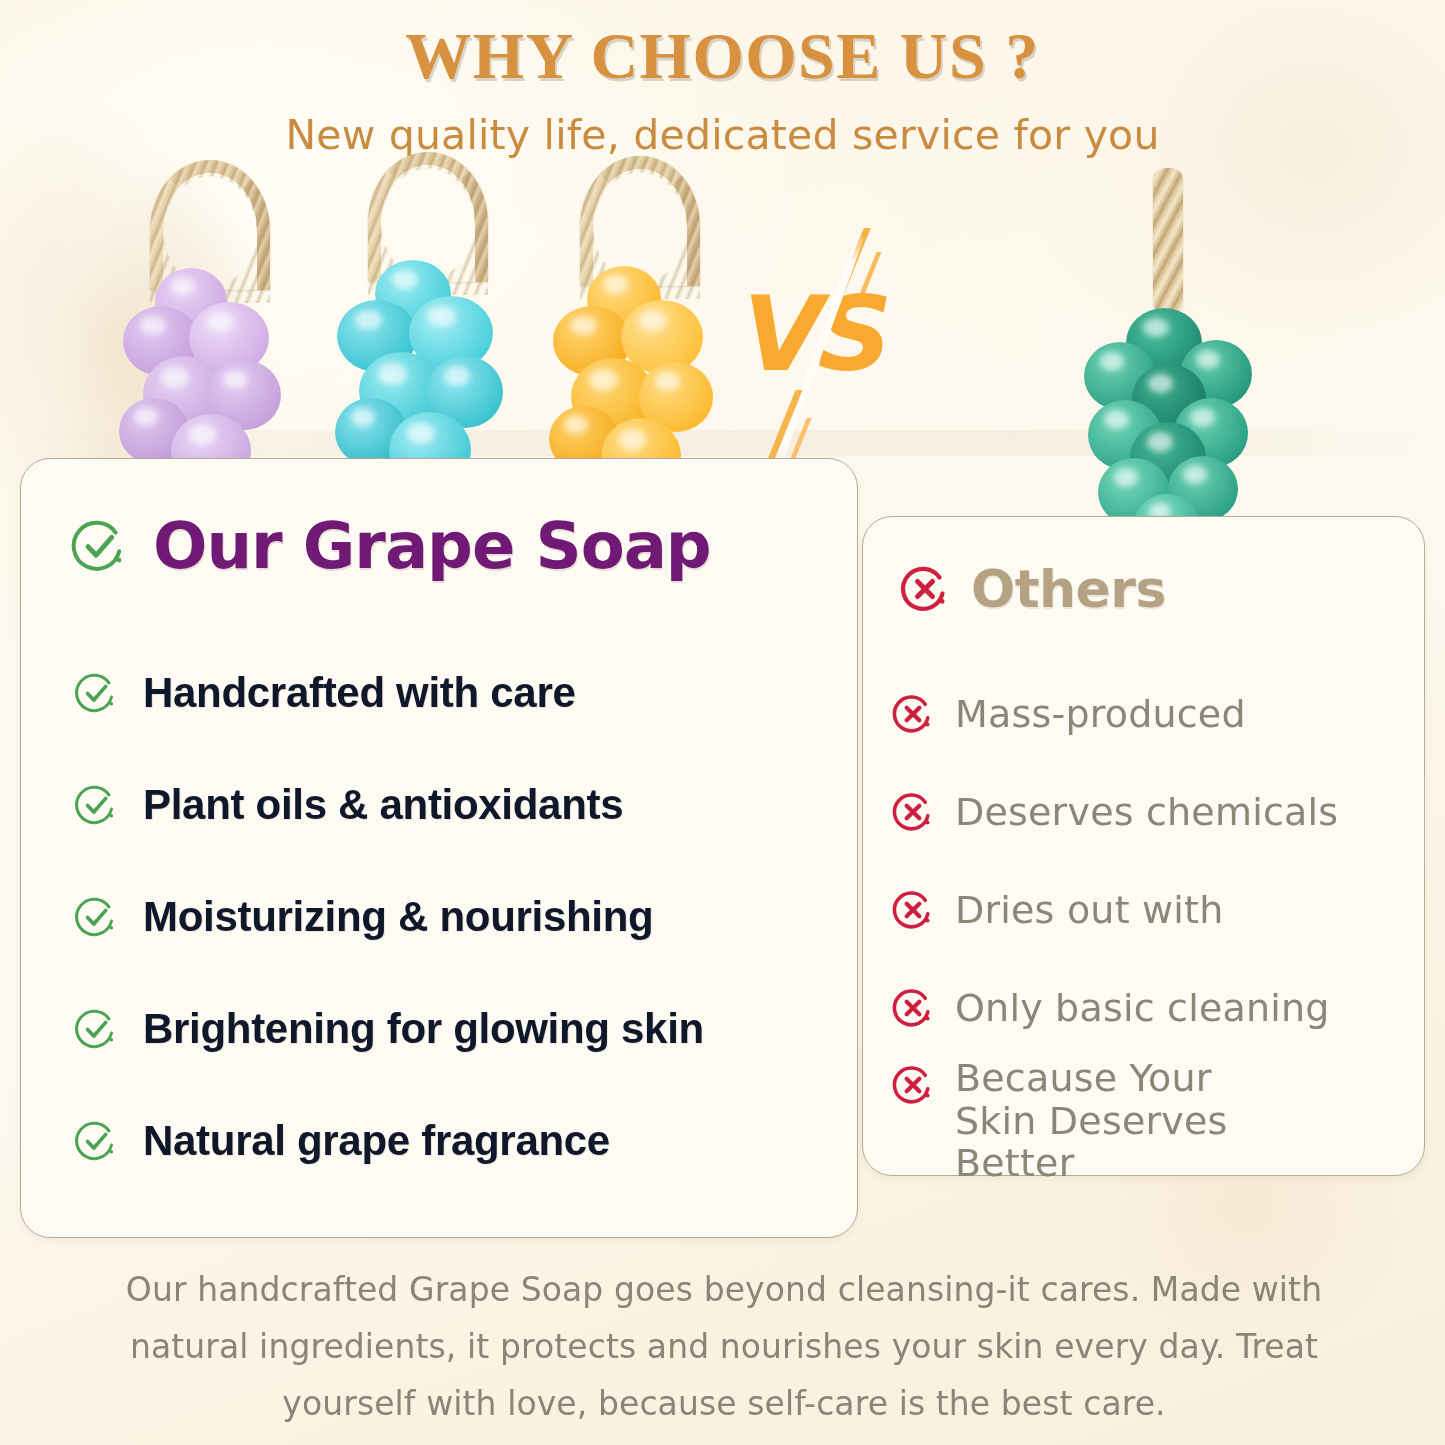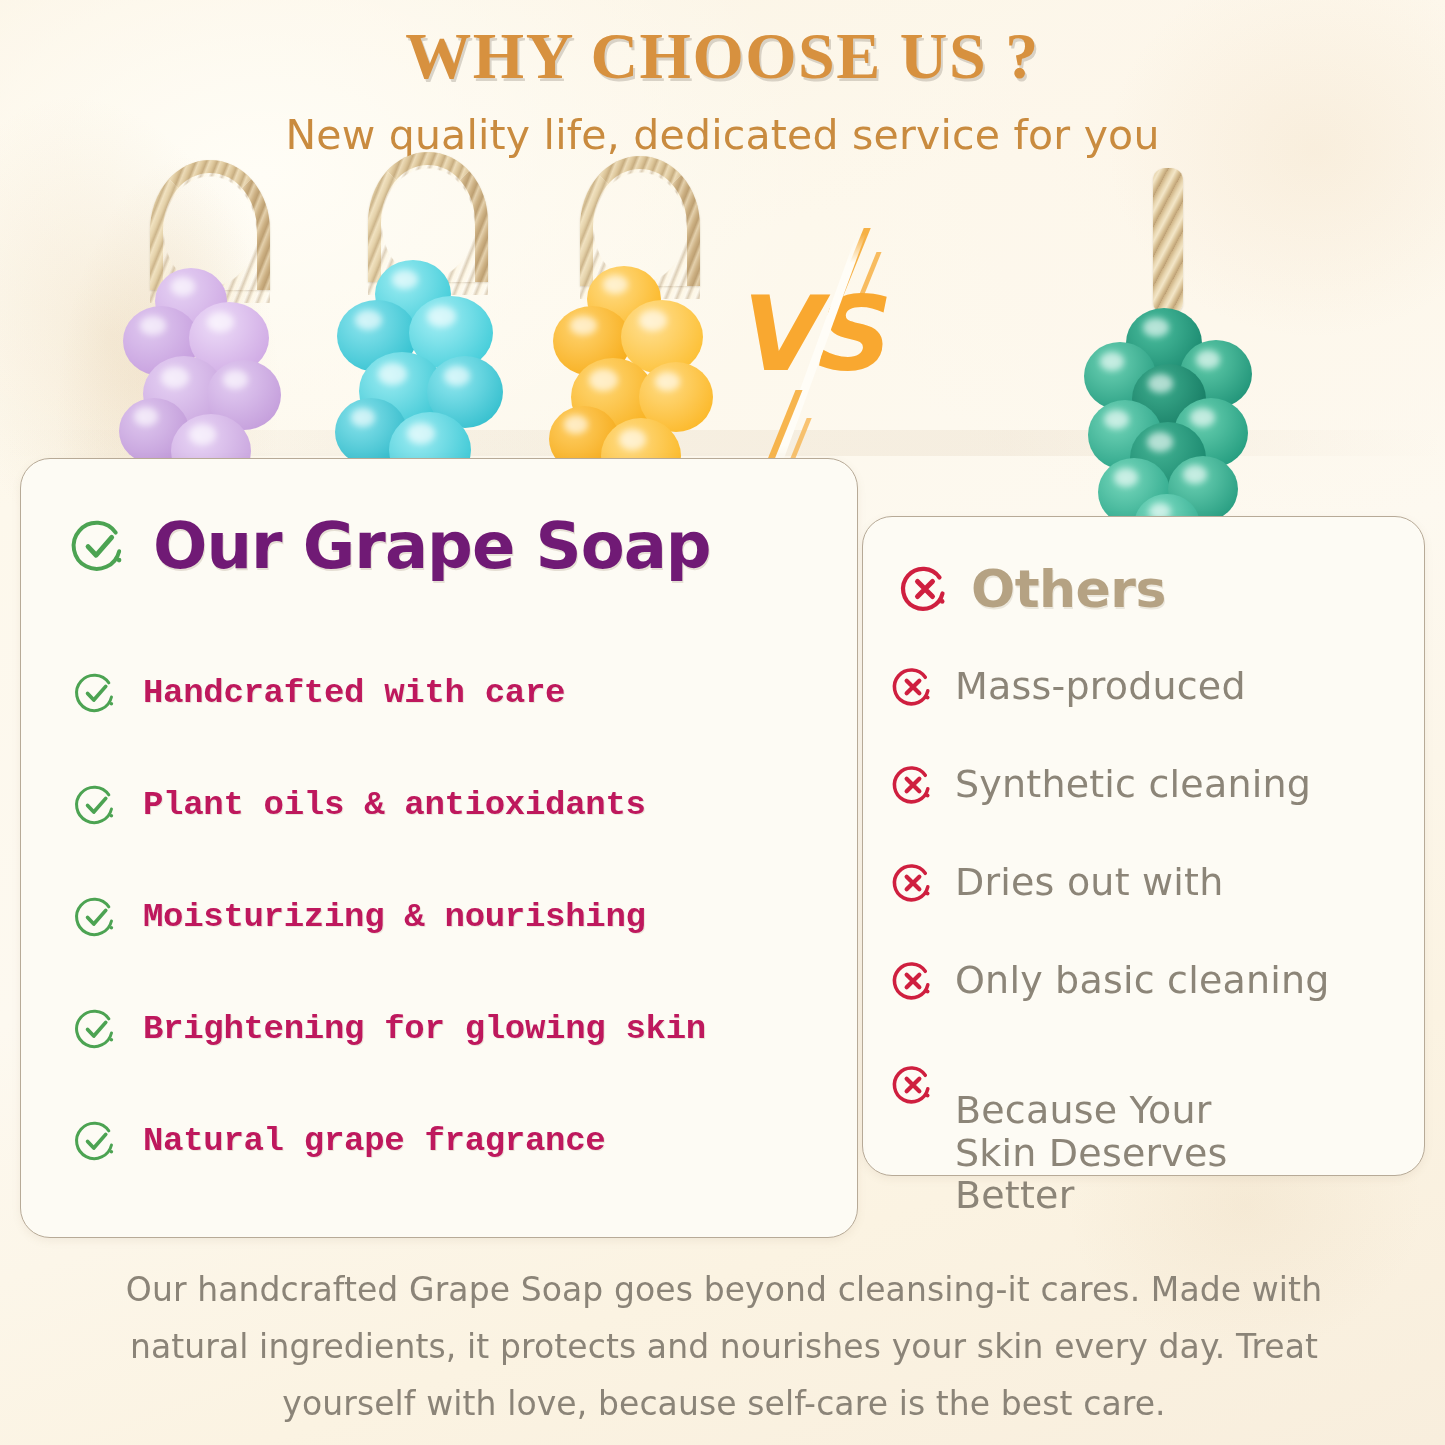--- a/index.html
+++ b/index.html
@@ -153,24 +153,24 @@
     letter-spacing:-1px;
     line-height:1;
   }
 
   .ours-list{ position:absolute; left:52px; top:178px; width:740px; }
   .ours-item{
     display:flex; align-items:center; gap:24px;
     height:112px;
   }
   .ours-item .li-txt{
-    font-family:Liberation Mono, monospace;
+    font-family:Liberation Sans, sans-serif;
     font-weight:700;
-    font-size:34px;
-    color:#be185d;
+    font-size:42px;
+    color:#0f172a;
     text-shadow:1px 1px 0 rgba(170,150,120,.2);
     letter-spacing:-.3px;
   }
 
   
   .ck{ position:relative; flex:0 0 auto; }
   .ck svg{ display:block; }
 
   
   .others-head{
@@ -182,21 +182,21 @@
     font-weight:700;
     font-size:52px;
     color:#b5a283;
     text-shadow:1px 2px 0 rgba(175,160,135,.22);
     letter-spacing:-.5px;
     line-height:1;
   }
 
   .others-list{ position:absolute; left:28px; top:148px; width:510px; }
   .others-item{
-    display:flex; gap:20px;
+    display:flex; align-items:center; gap:20px;
     min-height:98px;
   }
   .others-item .li-txt{
     font-family:"DejaVu Sans", sans-serif;
     font-weight:400;
     font-size:38px;
     color:#8c8578;
     letter-spacing:.2px;
     line-height:1.12;
   }
@@ -326,21 +326,21 @@
       </div>
 
       <div class="others-item">
         <span class="xc">
           <svg width="44" height="44" viewBox="0 0 52 52">
             <path d="M40.5 14.5 A20 20 0 1 0 43.5 30.5" fill="none" stroke="#cf1f3f" stroke-width="4.2" stroke-linecap="round"></path>
             <circle cx="43.2" cy="38.4" r="2.3" fill="#cf1f3f"></circle>
             <path d="M18.5 18.5 L33.5 33.5 M33.5 18.5 L18.5 33.5" stroke="#cf1f3f" stroke-width="5" stroke-linecap="round"></path>
           </svg>
         </span>
-        <span class="li-txt">Synthetic cleaning</span>
+        <span class="li-txt">Deserves chemicals</span>
       </div>
 
       <div class="others-item">
         <span class="xc">
           <svg width="44" height="44" viewBox="0 0 52 52">
             <path d="M40.5 14.5 A20 20 0 1 0 43.5 30.5" fill="none" stroke="#cf1f3f" stroke-width="4.2" stroke-linecap="round"></path>
             <circle cx="43.2" cy="38.4" r="2.3" fill="#cf1f3f"></circle>
             <path d="M18.5 18.5 L33.5 33.5 M33.5 18.5 L18.5 33.5" stroke="#cf1f3f" stroke-width="5" stroke-linecap="round"></path>
           </svg>
         </span>
@@ -359,21 +359,21 @@
       </div>
 
       <div class="others-item" style="align-items:flex-start;">
         <span class="xc" style="margin-top:6px;">
           <svg width="44" height="44" viewBox="0 0 52 52">
             <path d="M40.5 14.5 A20 20 0 1 0 43.5 30.5" fill="none" stroke="#cf1f3f" stroke-width="4.2" stroke-linecap="round"></path>
             <circle cx="43.2" cy="38.4" r="2.3" fill="#cf1f3f"></circle>
             <path d="M18.5 18.5 L33.5 33.5 M33.5 18.5 L18.5 33.5" stroke="#cf1f3f" stroke-width="5" stroke-linecap="round"></path>
           </svg>
         </span>
-        <span class="li-txt" style="display:block; max-width:330px;margin-top:32px;">Because Your Skin Deserves Better</span>
+        <span class="li-txt" style="display:block; max-width:330px;">Because Your Skin Deserves Better</span>
       </div>
     </div>
   </div>
 
   <div class="card card-ours">
     <div class="ours-head">
       <span class="ck">
         <svg width="60" height="60" viewBox="0 0 52 52">
           <path d="M40.5 14.5 A20 20 0 1 0 43.5 30.5" fill="none" stroke="#4ca352" stroke-width="3.4" stroke-linecap="round"></path>
           <circle cx="43.4" cy="38.2" r="2" fill="#4ca352"></circle>

